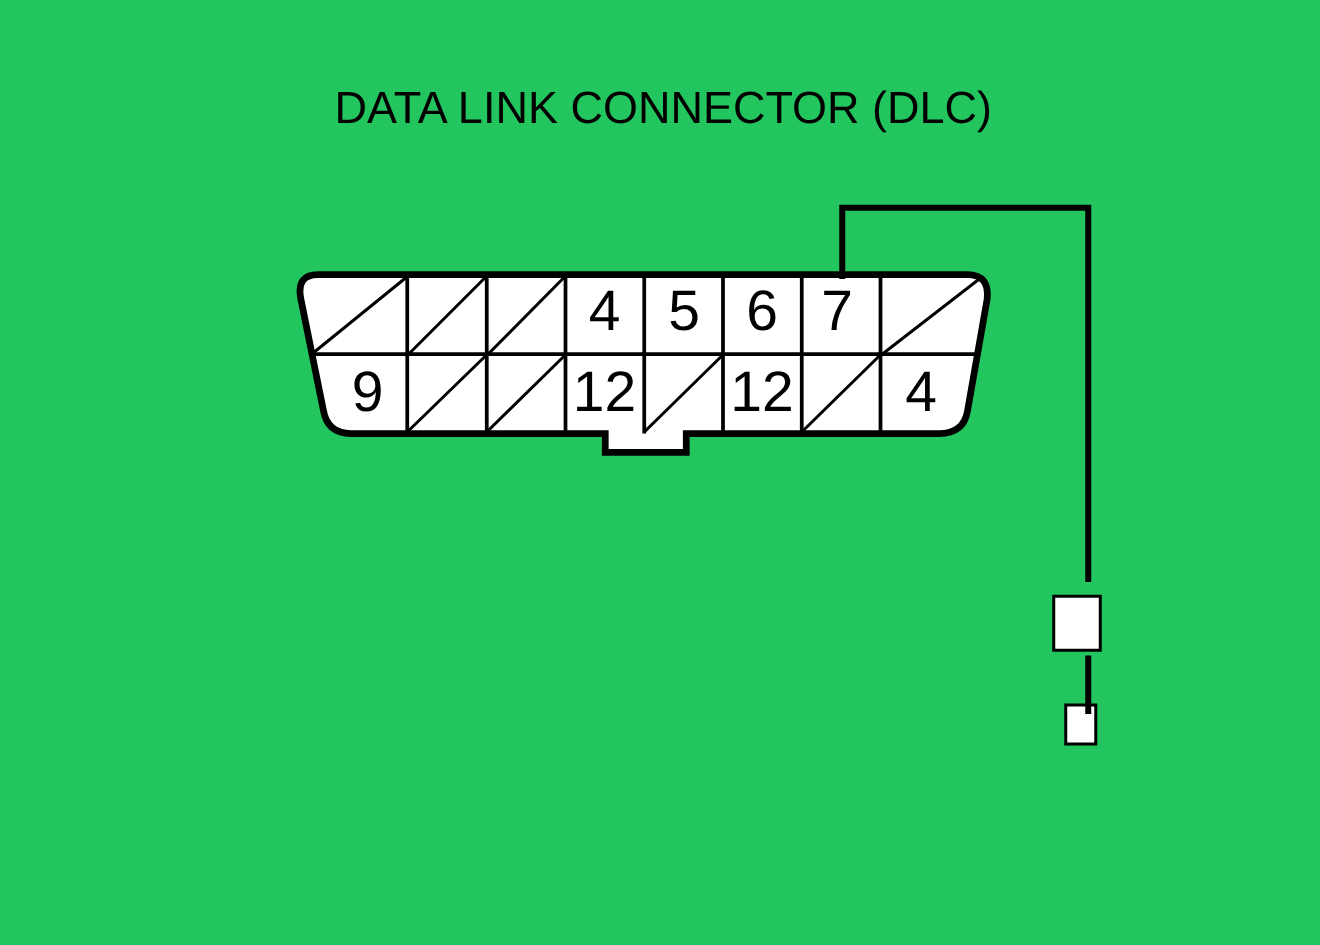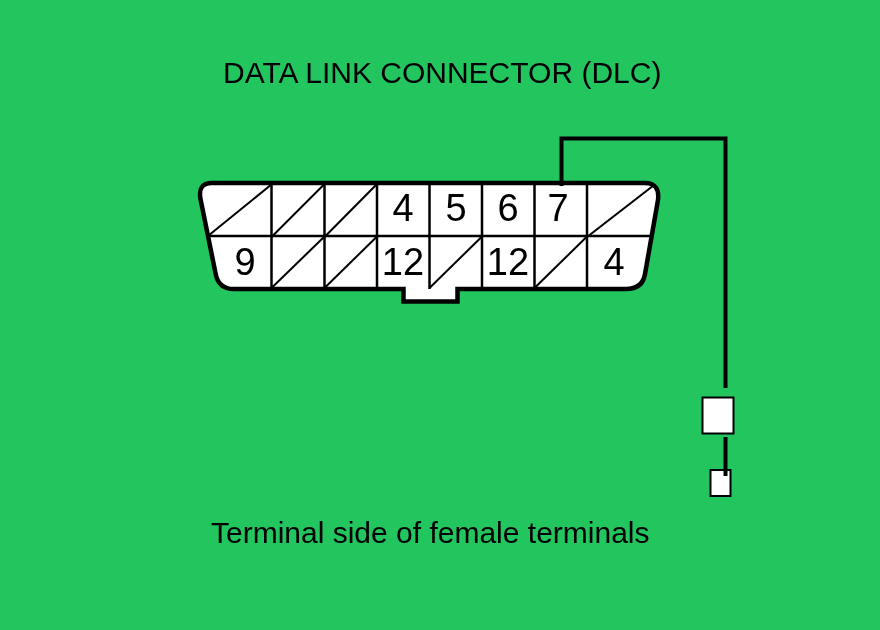--- a/index.html
+++ b/index.html
@@ -90,21 +90,20 @@
 
     <g stroke="#000000" stroke-width="4" fill="none">
       <path d="M 561.5 186 L 561.5 138.5 L 725.5 138.5 L 725.5 388"></path>
       <path d="M 725.5 437 L 725.5 476"></path>
     </g>
   </svg>
 
   <div class="txt title">DATA LINK CONNECTOR (DLC)</div>
 
 
-  <div class="txt caption">Terminal side of female terminals</div>
 
   <div class="pin pin-4">4</div>
   <div class="pin pin-5">5</div>
   <div class="pin pin-6">6</div>
   <div class="pin pin-7">7</div>
   <div class="pin pin-9">9</div>
   <div class="pin pin-12">12</div>
   <div class="pin pin-14">12</div>
   <div class="pin pin-16">4</div>
 

